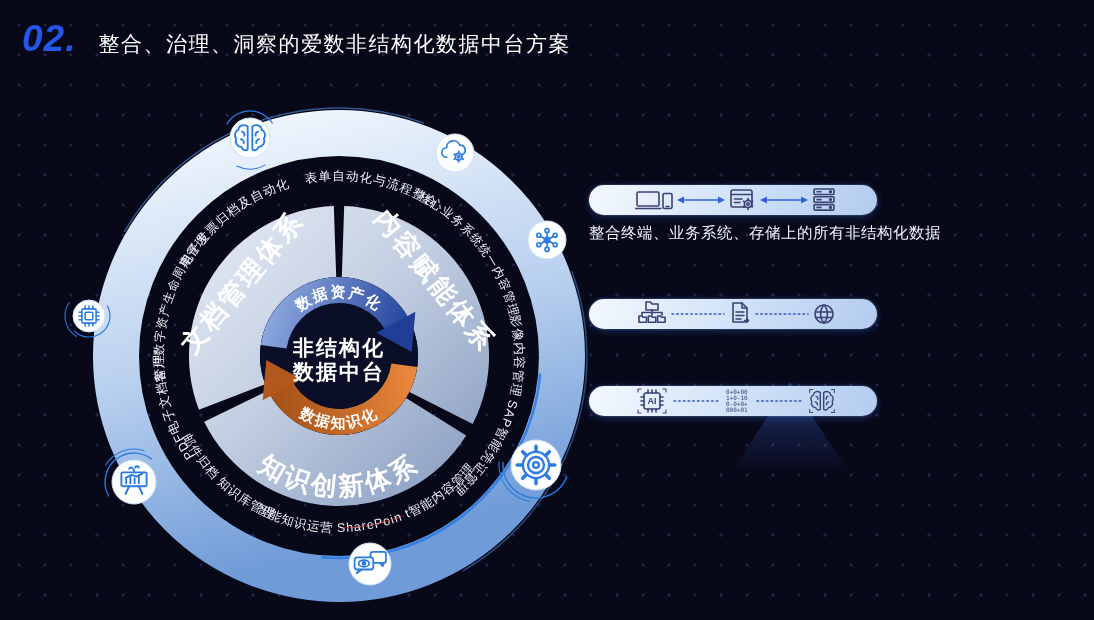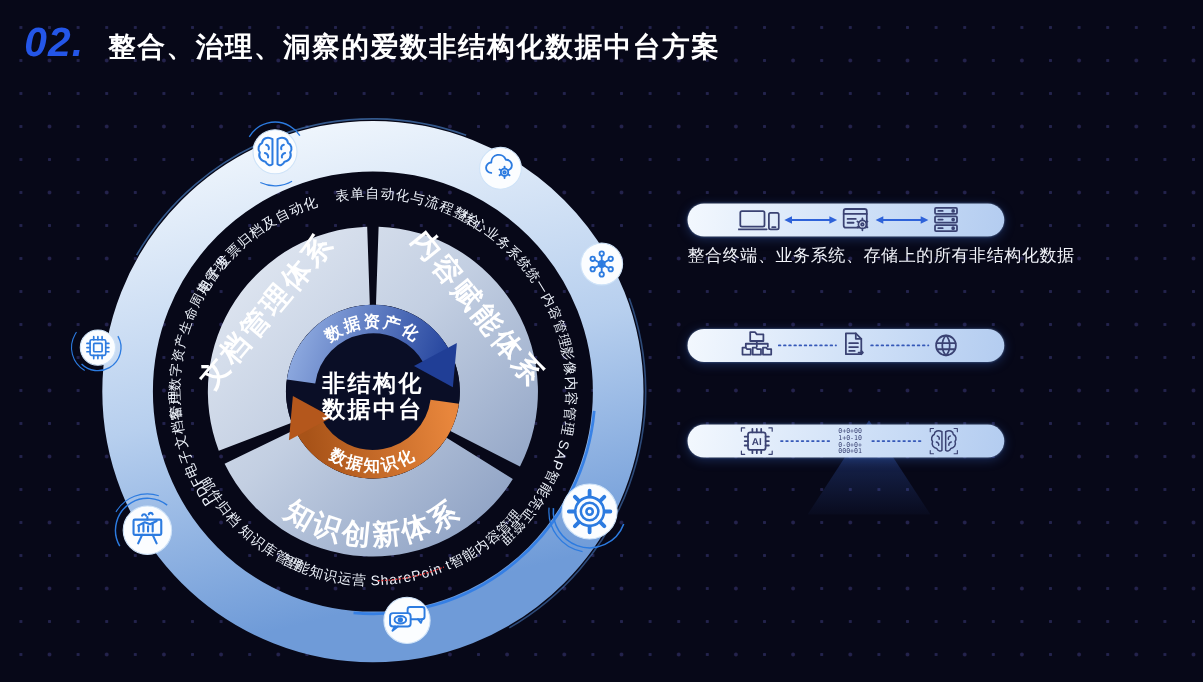--- a/index.html
+++ b/index.html
@@ -9,30 +9,30 @@
     background-color:#070818;
     background-image:
       radial-gradient(circle, #23234d 1.2px, transparent 1.8px),
       radial-gradient(circle, #2e2353 1.2px, transparent 1.8px);
     background-size:26px 30px, 52px 60px;
     background-position:6px 10px, 19px 25px;
   }
   .slide{position:absolute;inset:0;}
   .hdr{position:absolute;left:22px;top:18px;display:flex;align-items:baseline;z-index:3;}
   .hdr-num{font-size:37px;font-weight:700;font-style:italic;color:#2456e8;letter-spacing:1px;}
-  .hdr-title{margin-left:22px;font-size:25px;font-weight:700;color:#ffffff;letter-spacing:1.5px;}
+  .hdr-title{margin-left:22px;font-size:21px;font-weight:400;color:#ffffff;letter-spacing:1.5px;}
   .wheel-svg{position:absolute;left:0;top:80px;z-index:2;}
   .rl{font-size:12.5px;fill:#eef3fb;letter-spacing:1px;}
   .rl-sm{font-size:12px;}
   .seg-label{font-size:26px;font-weight:700;fill:#ffffff;letter-spacing:3px;}
   .cyc-label{font-size:15px;font-weight:700;fill:#ffffff;letter-spacing:2px;}
   .center-t{font-size:21px;font-weight:700;fill:#ffffff;letter-spacing:2px;}
   .glyph{stroke:#2c7be0;fill:none;stroke-width:1.6;stroke-linecap:round;stroke-linejoin:round;}
   .swoosh{fill:none;stroke:#2c7be0;}
-  .panel{position:absolute;left:625px;top:185px;width:470px;z-index:2;}
+  .panel{position:absolute;left:589px;top:185px;width:470px;z-index:2;}
   .prow{margin-bottom:57px;}
   .pill{
     width:288px;height:30px;border-radius:15px;box-sizing:border-box;
     display:flex;align-items:center;justify-content:space-between;
     padding:0 40px 0 46px;
     background:linear-gradient(100deg,#f3f8fe 0%,#cfe0f7 55%,#b3ccf0 100%);
     box-shadow:0 2px 10px rgba(60,110,210,.35), 0 0 2px rgba(150,190,250,.6);
   }
   .ptext{margin-top:9px;font-size:15.5px;color:#f2f4fa;letter-spacing:0.5px;line-height:18px;}
   .picon{stroke:#3a4273;fill:none;stroke-width:1.6;stroke-linecap:round;stroke-linejoin:round;}

